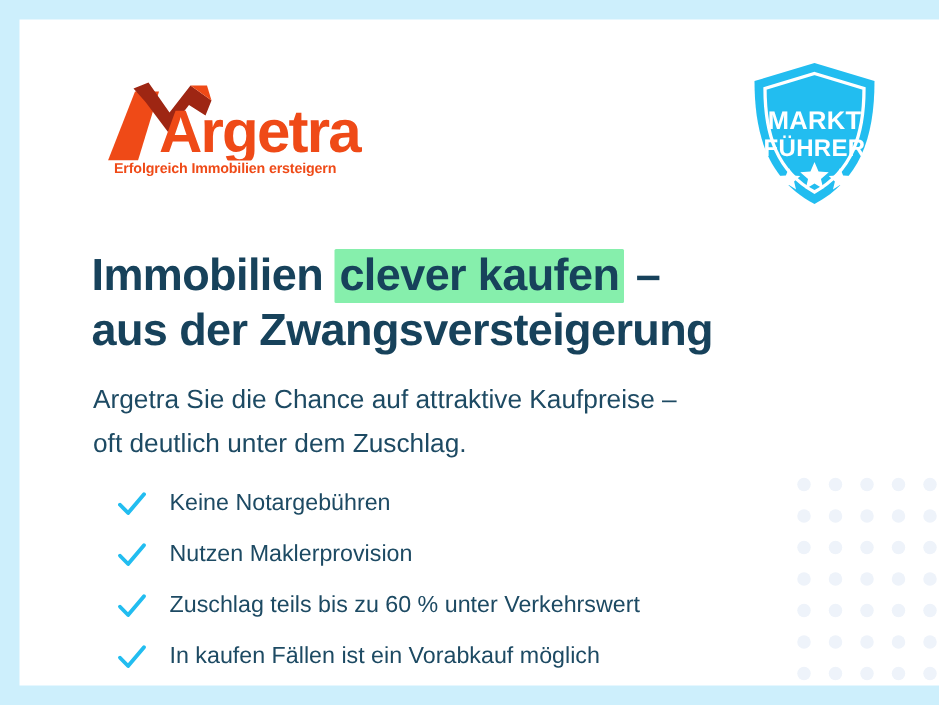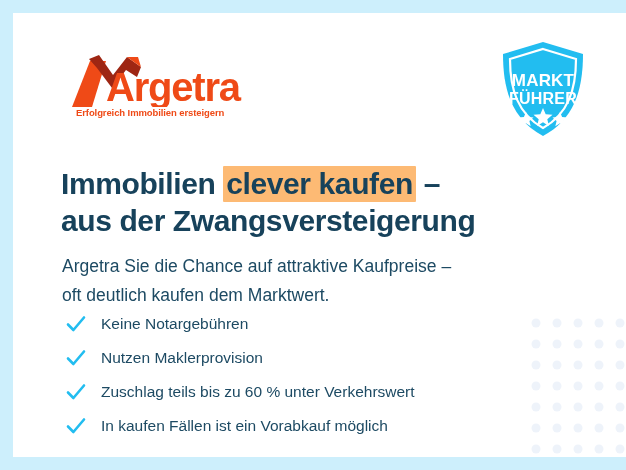--- a/index.html
+++ b/index.html
@@ -91,21 +91,21 @@
     font-weight: bold;
     line-height: 37px;
     letter-spacing: -0.4px;
     color: #17425b;
   }
   .headline .hl-line {
     display: block;
     white-space: nowrap;
   }
   .headline mark.hl {
-    background: #fdba74;
+    background: #86efac;
     color: #17425b;
     padding: 1px 3px 2px 3px;
     border-radius: 1px;
   }
 
   
   .subtitle {
     position: absolute;
     left: 49px;
     top: 221px;
@@ -120,21 +120,21 @@
     display: block;
     white-space: nowrap;
   }
 
   
   .benefits {
     position: absolute;
     left: 52px;
     top: 296px;
     width: 470px;
-    margin: 0;
+    margin: 12px;
     padding: 0;
     list-style: none;
   }
   .benefit-item {
     display: flex;
     align-items: center;
     height: 30px;
     margin: 0 0 4px 0;
   }
   .benefit-check {
@@ -226,21 +226,21 @@
       </svg>
     </div>
 
     <h1 class="headline">
       <span class="hl-line"><span>Immobilien </span><mark class="hl">clever kaufen</mark><span> –</span></span>
       <span class="hl-line">aus der Zwangsversteigerung</span>
     </h1>
 
     <p class="subtitle">
       <span>Argetra Sie die Chance auf attraktive Kaufpreise –</span>
-      <span>oft deutlich kaufen dem Marktwert.</span>
+      <span>oft deutlich unter dem Zuschlag.</span>
     </p>
 
     <ul class="benefits">
       <li class="benefit-item">
         <svg class="benefit-check" viewBox="0 0 22 22" aria-hidden="true">
           <path d="M3 11.5 L8.4 17 L19 4.5" fill="none" stroke="#22bdf0" stroke-width="2.6" stroke-linecap="round" stroke-linejoin="round"></path>
         </svg>
         <span class="benefit-label">Keine Notargebühren</span>
       </li>
       <li class="benefit-item">

